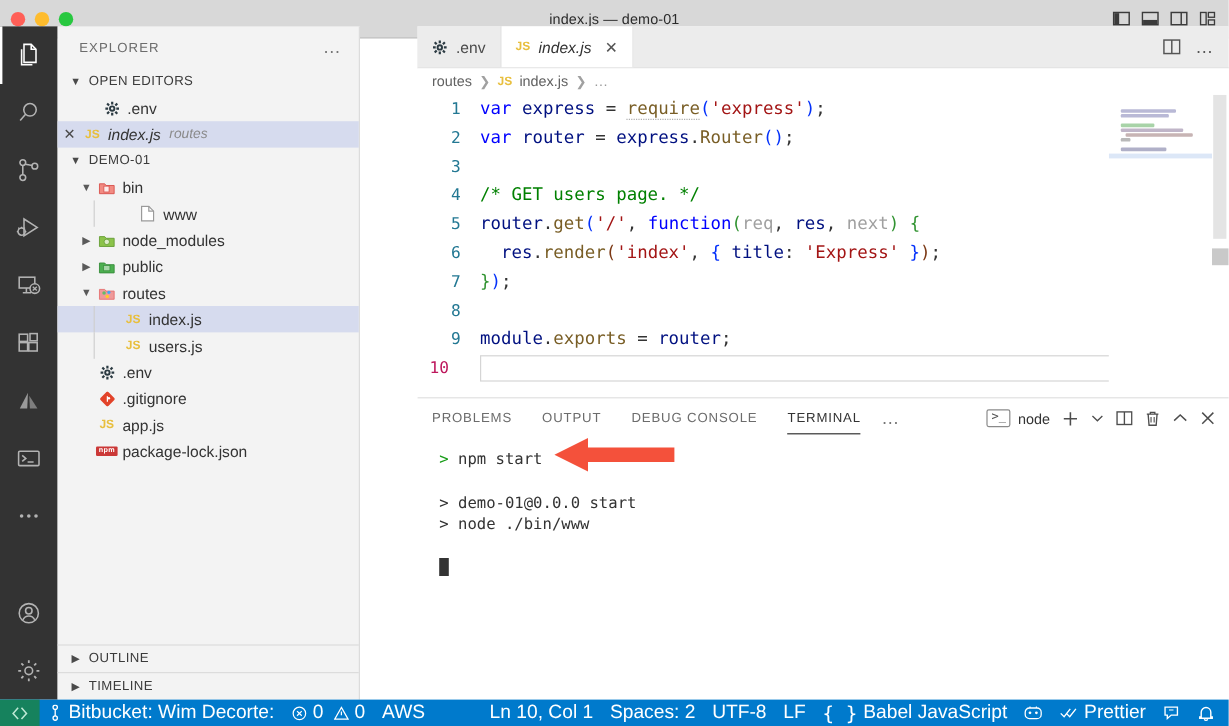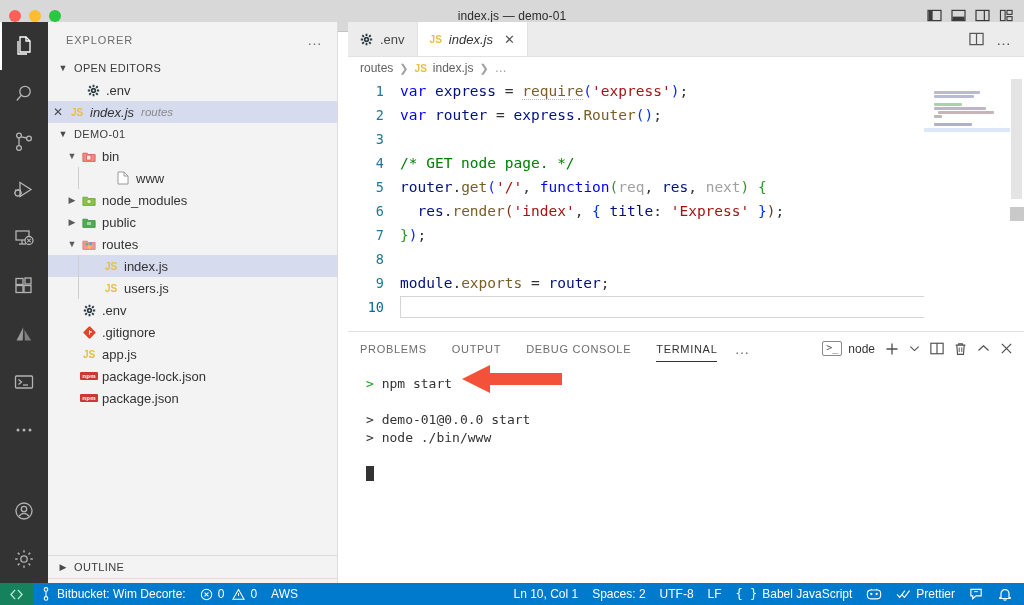--- a/index.html
+++ b/index.html
@@ -43,21 +43,21 @@
     position:relative;
   }
   .act-item.active::before {
     content:""; position:absolute; left:0; top:0; bottom:0; width:2px; background:#ffffff;
   }
   .act-item svg { display:block; }
   .act-spacer { flex:1 1 auto; }
 
   
   .sidebar {
-    position:absolute; top:22px; left:48px; width:290px; bottom:4px;
+    position:absolute; top:22px; left:48px; width:252px; bottom:22px;
     background:#f3f3f3; border-right:1px solid #dcdcdc;
     display:flex; flex-direction:column;
   }
   .sb-header {
     height:35px; display:flex; align-items:center; padding:0 14px 0 18px;
     flex:0 0 auto;
   }
   .sb-title { font-size:11px; letter-spacing:.9px; color:#6c6c6c; font-weight:400; }
   .sb-dots { margin-left:auto; color:#757575; font-size:15px; line-height:1; letter-spacing:1px; }
 
@@ -125,21 +125,21 @@
   .code-wrap { position:relative; flex:1 1 auto; overflow:hidden; background:#ffffff; }
   .code {
     position:absolute; top:0; left:0; right:0; bottom:0;
     font-family:"DejaVu Sans Mono", monospace; font-size:14.5px; line-height:24px;
   }
   .cline { display:flex; height:24px; align-items:center; position:relative; }
   .gutter {
     width:52px; flex:0 0 52px; text-align:right; padding-right:16px;
     color:#237893; font-size:13.5px; font-family:"DejaVu Sans Mono", monospace;
   }
-  .gutter.cur { color:#0369a1; }
+  .gutter.cur { color:#be185d;text-align:center; }
   .ctext { white-space:pre; flex:1 1 auto; }
   .cline.current .ctext-box {
     position:absolute; left:52px; right:24px; top:1px; bottom:1px;
     border:1px solid #d5d5d5; pointer-events:none;
   }
   .k-var { color:#0000ff; }
   .k-fn  { color:#0000ff; }
   .id    { color:#001080; }
   .mem   { color:#795e26; }
   .str   { color:#a31515; }
@@ -203,21 +203,21 @@
     display:inline-block; width:8px; height:15px; background:#333333; vertical-align:-3px;
   }
 
   
   .arrow { position:absolute; left:460px; top:363px; width:104px; height:32px; }
 
   
   .statusbar {
     position:absolute; left:0; right:0; bottom:0; height:22px;
     background:#007acc; display:flex; 
-    font-size:12px; color:#ffffff;
+    font-size:16px; color:#ffffff;
   }
   .sb-remote {
     background:#16825d; height:22px; display:flex; align-items:center;
     padding:0 9px; color:#fff;
   }
   .sb-item {
     display:flex; align-items:center; gap:5px; padding:0 7px; height:22px;
     white-space:nowrap; cursor:pointer;
   }
   .sb-right { margin-left:auto; display:flex; align-items:center; }
@@ -483,27 +483,20 @@
       </div>
 
       <div class="row" style="padding-left:16px">
         <span class="twist"></span>
         <span class="ficon">
             <span class="npmicon">npm</span>
           </span>
         <span class="name">package-lock.json</span>
       </div>
 
-      <div class="row" style="padding-left:16px">
-        <span class="twist"></span>
-        <span class="ficon">
-            <span class="npmicon">npm</span>
-          </span>
-        <span class="name">package.json</span>
-      </div>
     </div>
 
     <div class="sb-bottom">
       <div class="section-head">
         <span class="chev">▶</span>
         <span class="lbl">OUTLINE</span>
       </div>
       <div class="section-head">
         <span class="chev">▶</span>
         <span class="lbl">TIMELINE</span>
@@ -554,21 +547,21 @@
           <div class="cline">
             <div class="gutter">2</div>
             <div class="ctext"><span class="k-var">var</span><span class="pun"> </span><span class="id">router</span><span class="pun"> = </span><span class="id">express</span><span class="pun">.</span><span class="mem">Router</span><span class="brc1">(</span><span class="brc1">)</span><span class="pun">;</span></div>
           </div>
           <div class="cline">
             <div class="gutter">3</div>
             <div class="ctext"></div>
           </div>
           <div class="cline">
             <div class="gutter">4</div>
-            <div class="ctext"><span class="cmt">/* GET node page. */</span></div>
+            <div class="ctext"><span class="cmt">/* GET users page. */</span></div>
           </div>
           <div class="cline">
             <div class="gutter">5</div>
             <div class="ctext"><span class="id">router</span><span class="pun">.</span><span class="mem">get</span><span class="brc1">(</span><span class="str">'/'</span><span class="pun">, </span><span class="k-fn">function</span><span class="brc2">(</span><span class="param">req</span><span class="pun">, </span><span class="id">res</span><span class="pun">, </span><span class="param">next</span><span class="brc2">)</span><span class="pun"> </span><span class="brc2">{</span></div>
           </div>
           <div class="cline">
             <div class="gutter">6</div>
             <div class="ctext"><span class="pun">  </span><span class="id">res</span><span class="pun">.</span><span class="mem">render</span><span class="brc3">(</span><span class="str">'index'</span><span class="pun">, </span><span class="brc1">{</span><span class="pun"> </span><span class="id">title</span><span class="pun">: </span><span class="str">'Express'</span><span class="pun"> </span><span class="brc1">}</span><span class="brc3">)</span><span class="pun">;</span></div>
           </div>
           <div class="cline">

